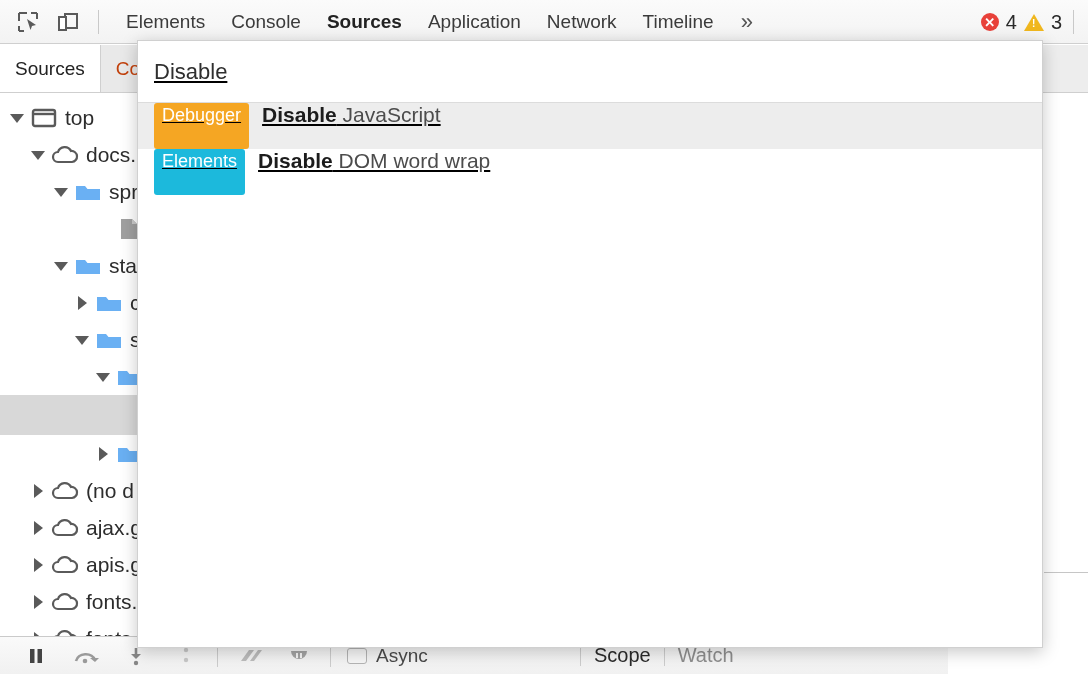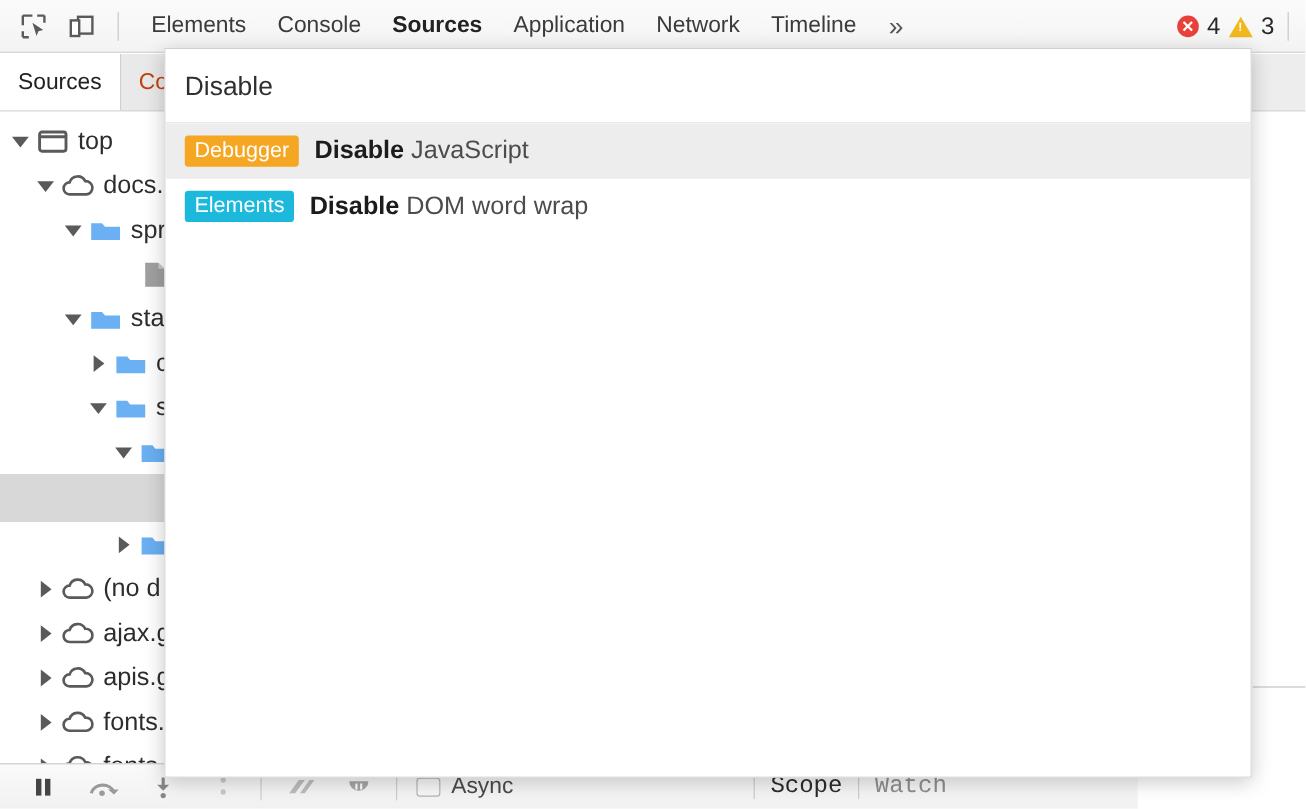--- a/index.html
+++ b/index.html
@@ -206,23 +206,23 @@
   .async-check {
     width: 20px; height: 16px;
     border: 1px solid #b4b4b4;
     border-radius: 3px;
     background: #f7f7f7;
   }
   .async-label { font-size: 19px; color: #4a4a4a; }
 
   .scope-watch {
     position: absolute;
-    left: 628px; bottom: 0;
+    left: 580px; bottom: 0;
     height: 38px;
-    display: flex; align-items: stretch; font-family: Liberation Mono, monospace;
+    display: flex; align-items: stretch;
   }
   .sw-sep {
     width: 1px;
     background: #cdcdcd;
     margin: 8px 0;
   }
   .sw-tab {
     font-size: 20px;
     display: flex; align-items: center;
     padding: 0 13px;
@@ -236,20 +236,21 @@
   .palette {
     position: absolute;
     left: 137px; top: 40px;
     width: 906px; height: 608px;
     background: #ffffff;
     border: 1px solid #d0d0d0;
     box-shadow: 0 4px 16px rgba(0,0,0,0.22);
     display: flex;
     flex-direction: column;
     z-index: 20;
+    text-decoration: underline;
   }
   .palette-input-wrap {
     height: 62px;
     border-bottom: 1px solid #dcdcdc;
     display: flex;
     align-items: center;
     background: #ffffff;
     flex: 0 0 auto;
   }
   .palette-input {
@@ -263,21 +264,20 @@
     width: 100%;
     height: 100%;
   }
   .palette-list {
     flex: 1 1 auto;
     background: #ffffff;
     overflow: hidden;
   }
   .palette-item {
     display: flex;
-    align-items: center;
     height: 46px;
     padding: 0 16px;
     gap: 13px;
     cursor: pointer;
   }
   .palette-item.selected { background: #ededed; }
   .badge {
     font-size: 18px;
     color: #ffffff;
     border-radius: 3px;

